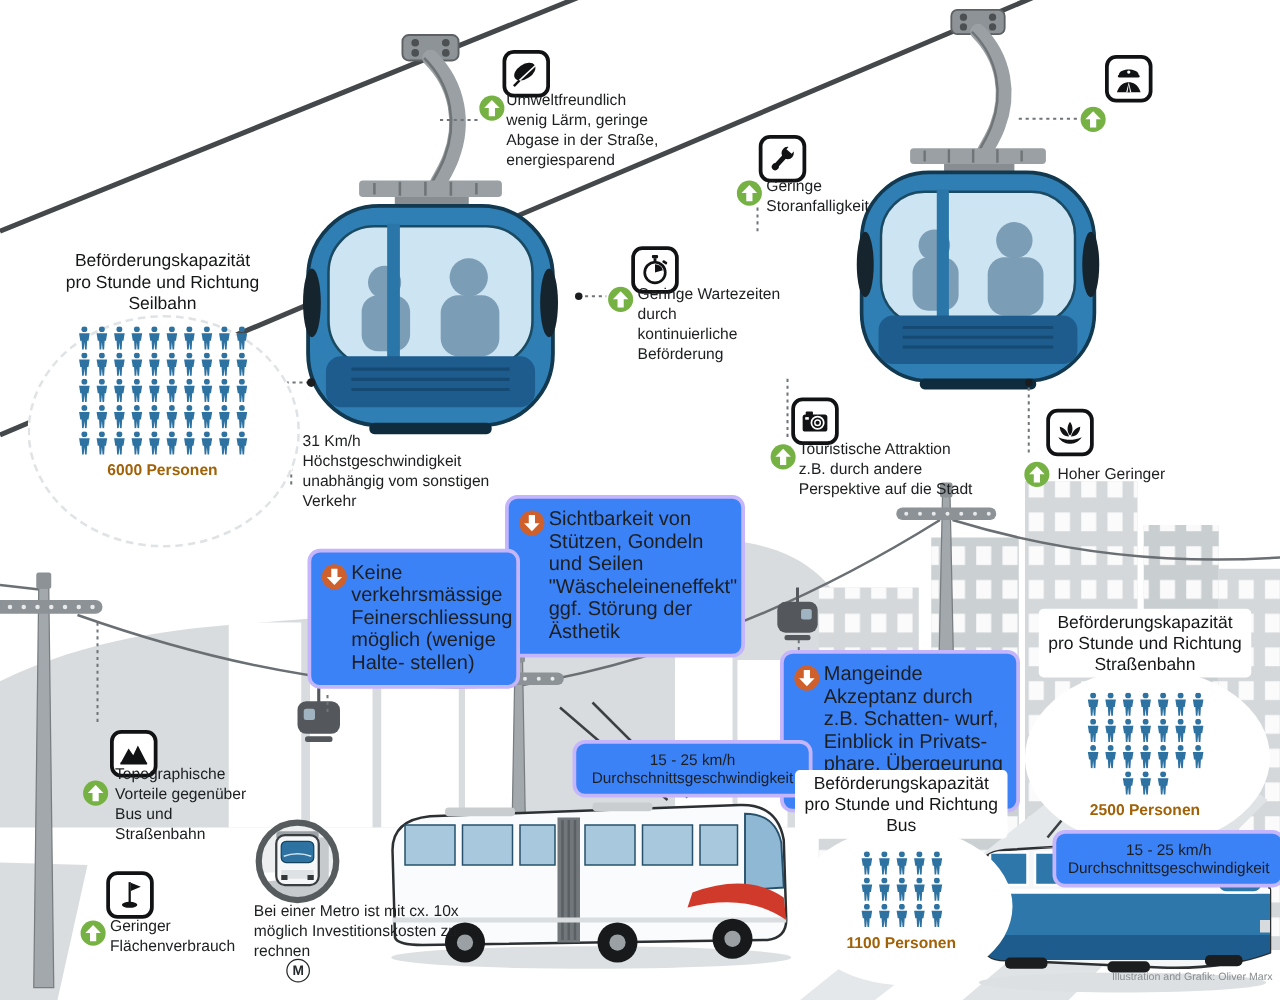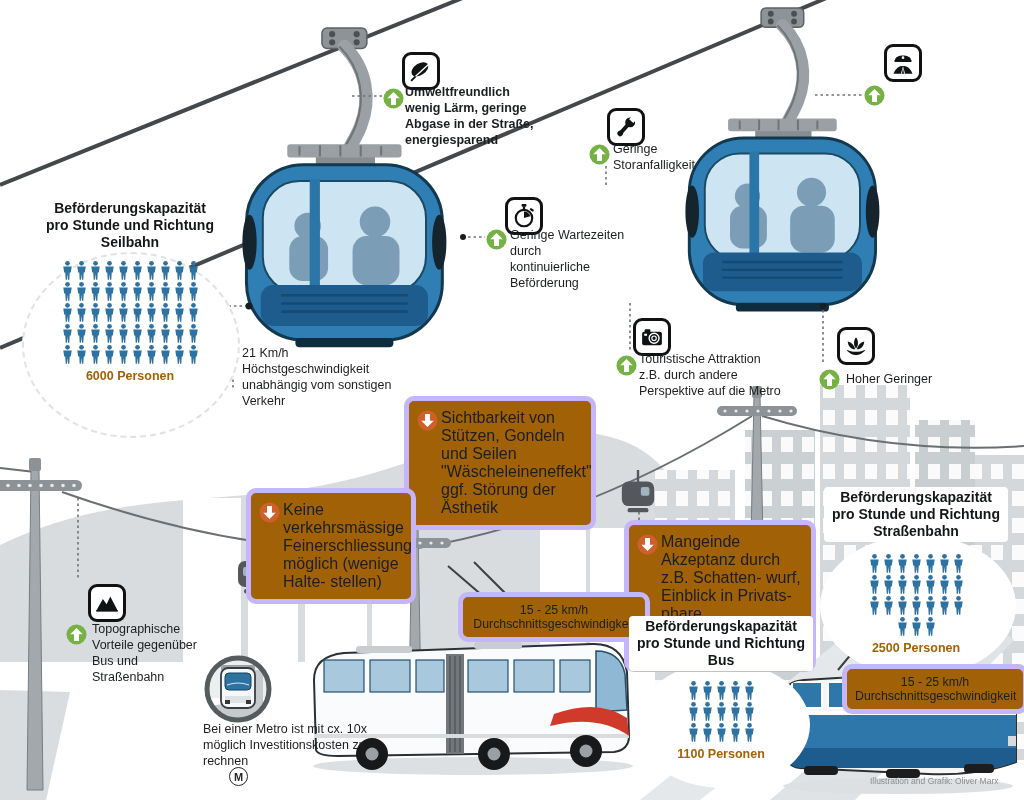--- a/index.html
+++ b/index.html
@@ -13,41 +13,41 @@
   .callout .text{position:absolute;white-space:pre-line;font-size:12.5px;line-height:1.27;color:#1c1e20;}
   .icon-badge{position:absolute;width:38px;height:38px;border:3px solid #101214;border-radius:9px;
               background:#fff;box-sizing:border-box;display:flex;align-items:center;justify-content:center;}
   .icon-badge svg{width:28px;height:28px;display:block;}
   .dir-badge{position:absolute;width:21px;height:21px;}
   .dir-badge svg{width:100%;height:100%;display:block;}
   .dir-badge.pos circle{fill:var(--positive,#76b243);}
   .dir-badge.neg circle{fill:var(--negative,#d0602b);}
   .dir-badge.neg svg{transform:rotate(180deg);}
 
-  .bubble{position:absolute;background:#a16207;border:5px solid #c4b5fd;border-radius:10px;
+  .bubble{position:absolute;background:#3b82f6;border:3px solid #c4b5fd;border-radius:10px;
           box-sizing:border-box;padding:8px 10px;}
   .bubble .text{position:static;}
   .bubble.indent .text{padding-left:22px;display:block;}
   .bubble.center{text-align:center;font-size:12.3px;padding:6px 8px;}
 
   
   .panel{position:absolute;display:flex;flex-direction:column;align-items:center;}
   .cap-circle{position:absolute;background:#fff;border:2px dashed #e0e3e5;border-radius:50%;z-index:0;}
-  .cap-title{position:relative;z-index:1;font-weight:bold;font-size:14px;line-height:1.22;text-align:center;
+  .cap-title{position:relative;z-index:1;font-weight:normal;font-size:14px;line-height:1.22;text-align:center;
              white-space:pre-line;color:#141617;}
   .cap-title.plate{background:#fff;padding:2px 8px;border-radius:4px;}
   .picto{position:relative;z-index:1;display:flex;flex-direction:column;gap:2px;align-items:center;}
   .picto-row{display:flex;gap:3px;justify-content:center;}
   .picto svg{width:11px;height:19px;fill:var(--person,#2e72a1);}
   .cap-label{position:relative;z-index:1;font-weight:bold;font-size:12.5px;color:#a16207;margin-top:5px;}
 
   .m-badge{position:absolute;width:19px;height:19px;border:1.8px solid #26292b;border-radius:50%;
            display:flex;align-items:center;justify-content:center;font-weight:bold;font-size:11px;color:#26292b;
            box-sizing:border-box;background:#fff;}
-  .credit{position:absolute;font-size:8.5px;color:#8a8e91;}
+  .credit{position:absolute;font-size:8.5px;color:#8a8e91;text-align:right;}
 </style>
 </head>
 <body>
 
 <div class="stage">
 
 <svg width="0" height="0" style="position:absolute">
   <defs>
     <symbol id="sym-person" viewBox="0 0 12 22">
       <circle cx="6" cy="2.7" r="2.7"></circle>
@@ -626,21 +626,21 @@
             <use href="#sym-person"></use>
           </svg>
           <svg viewBox="0 0 12 22">
             <use href="#sym-person"></use>
           </svg>
         </div>
       </div>
   <div class="cap-label">1100 Personen</div>
 </div>
 
-<div class="callout" style="left:383px;top:52px;width:170px;height:110px;font-weight:bold;">
+<div class="callout" style="left:383px;top:40px;width:170px;height:110px;">
   <div class="icon-badge" style="left:19px;top:0;">
     <svg viewBox="0 0 34 34">
           <g transform="rotate(-34 17 17)">
             <ellipse cx="17" cy="14.5" rx="11.5" ry="7" fill="#101214"></ellipse>
           </g>
           <path d="M6.5 27 L26 9" stroke="#fff" stroke-width="1.6" fill="none"></path>
           <path d="M5 29 L10.5 23.5" stroke="#101214" stroke-width="2.4" fill="none"></path>
         </svg>
   </div>
   <div class="dir-badge pos" style="left:0;top:36px;">
@@ -713,21 +713,21 @@
           <path d="M11 4.2 L17.5 10.8 H13.6 V17.8 H8.4 V10.8 H4.5 Z" fill="#fff"></path>
         </svg>
   </div>
   <span class="text" style="left:24px;top:31px;width:135px;">Geringe Wartezeiten
 durch
 kontinuierliche
 Beförderung</span>
 </div>
 
 <div class="callout" style="left:242px;top:344px;width:175px;height:70px;">
-  <span class="text" style="left:0;top:2px;width:172px;">21 Km/h
+  <span class="text" style="left:0;top:2px;width:172px;">31 Km/h
 Höchstgeschwindigkeit
 unabhängig vom sonstigen
 Verkehr</span>
 </div>
 
 <div class="callout" style="left:616px;top:318px;width:200px;height:90px;">
   <div class="icon-badge" style="left:17px;top:0;">
     <svg viewBox="0 0 34 34">
           <rect x="5" y="10.5" width="24" height="16.5" rx="2.5" fill="#101214"></rect>
           <rect x="8" y="7.5" width="7" height="4" rx="1" fill="#101214"></rect>
@@ -737,21 +737,21 @@
         </svg>
   </div>
   <div class="dir-badge pos" style="left:0;top:37px;">
     <svg viewBox="0 0 22 22">
           <circle cx="11" cy="11" r="10.5"></circle>
           <path d="M11 4.2 L17.5 10.8 H13.6 V17.8 H8.4 V10.8 H4.5 Z" fill="#fff"></path>
         </svg>
   </div>
   <span class="text" style="left:23px;top:34px;width:175px;">Touristische Attraktion
 z.B. durch andere
-Perspektive auf die Metro</span>
+Perspektive auf die Stadt</span>
 </div>
 
 <div class="callout" style="left:819px;top:327px;width:150px;height:70px;">
   <div class="icon-badge" style="left:18px;top:0;">
     <svg viewBox="0 0 34 34">
           <path d="M17 6.5 C20.2 10.5 20.2 16.5 17 20 C13.8 16.5 13.8 10.5 17 6.5 Z" fill="#101214"></path>
           <path d="M7 11.5 C11.5 12.5 15 16.5 16 21 C10.5 21 7.5 17 7 11.5 Z" fill="#101214"></path>
           <path d="M27 11.5 C22.5 12.5 19 16.5 18 21 C23.5 21 26.5 17 27 11.5 Z" fill="#101214"></path>
           <path d="M5.5 21.5 C9 26.5 14 28 17 28 C20 28 25 26.5 28.5 21.5 C24 23.5 20 24 17 24 C14 24 10 23.5 5.5 21.5 Z" fill="#101214"></path>
         </svg>
@@ -772,21 +772,21 @@
           <path d="M11 4.2 L17.5 10.8 H13.6 V17.8 H8.4 V10.8 H4.5 Z" fill="#fff"></path>
         </svg>
   </div>
   <span class="text">Sichtbarkeit von Stützen,
 Gondeln und Seilen
 "Wäscheleineneffekt"
 
 ggf. Störung der Ästhetik</span>
 </div>
 
-<div class="bubble indent" style="left:246px;top:488px;width:170px;">
+<div class="bubble indent" style="left:246px;top:439px;width:170px;">
   <div class="dir-badge neg" style="left:8px;top:9px;">
     <svg viewBox="0 0 22 22">
           <circle cx="11" cy="11" r="10.5"></circle>
           <path d="M11 4.2 L17.5 10.8 H13.6 V17.8 H8.4 V10.8 H4.5 Z" fill="#fff"></path>
         </svg>
   </div>
   <span class="text">Keine verkehrsmässige
 Feinerschliessung
 möglich (wenige Halte-
 stellen)</span>
@@ -812,26 +812,43 @@
           <path d="M4 26.5 L12 12 L16.5 18.5 L21 9 L30 26.5 Z" fill="#101214"></path>
           <path d="M4 26.5 H30" stroke="#101214" stroke-width="2"></path>
         </svg>
   </div>
   <div class="dir-badge pos" style="left:0;top:40px;">
     <svg viewBox="0 0 22 22">
           <circle cx="11" cy="11" r="10.5"></circle>
           <path d="M11 4.2 L17.5 10.8 H13.6 V17.8 H8.4 V10.8 H4.5 Z" fill="#fff"></path>
         </svg>
   </div>
-  <span class="text" style="left:26px;top:38px;width:115px;">Topographische
+  <span class="text" style="left:26px;top:28px;width:115px;">Topographische
 Vorteile gegenüber
 Bus und
 Straßenbahn</span>
 </div>
 
+<div class="callout" style="left:64px;top:697px;width:150px;height:80px;">
+  <div class="icon-badge" style="left:21px;top:0;">
+    <svg viewBox="0 0 34 34">
+          <rect x="15.6" y="4.5" width="2.2" height="20" fill="#101214"></rect>
+          <path d="M17.8 5 L27.5 9 L17.8 13 Z" fill="#101214"></path>
+          <ellipse cx="16.6" cy="26.5" rx="7.5" ry="2.9" fill="#101214"></ellipse>
+        </svg>
+  </div>
+  <div class="dir-badge pos" style="left:0;top:39px;">
+    <svg viewBox="0 0 22 22">
+          <circle cx="11" cy="11" r="10.5"></circle>
+          <path d="M11 4.2 L17.5 10.8 H13.6 V17.8 H8.4 V10.8 H4.5 Z" fill="#fff"></path>
+        </svg>
+  </div>
+  <span class="text" style="left:24px;top:37px;width:120px;">Geringer
+Flächenverbrauch</span>
+</div>
 
 <div class="callout" style="left:203px;top:722px;width:210px;height:60px;">
   <span class="text" style="left:0;top:0;width:205px;">Bei einer Metro ist mit cx. 10x
 möglich Investitionskosten zu
 rechnen</span>
 </div>
 
 <div class="bubble center" style="left:458px;top:592px;width:192px;">
   <span class="text">15 - 25 km/h
 Durchschnittsgeschwindigkeit</span>

